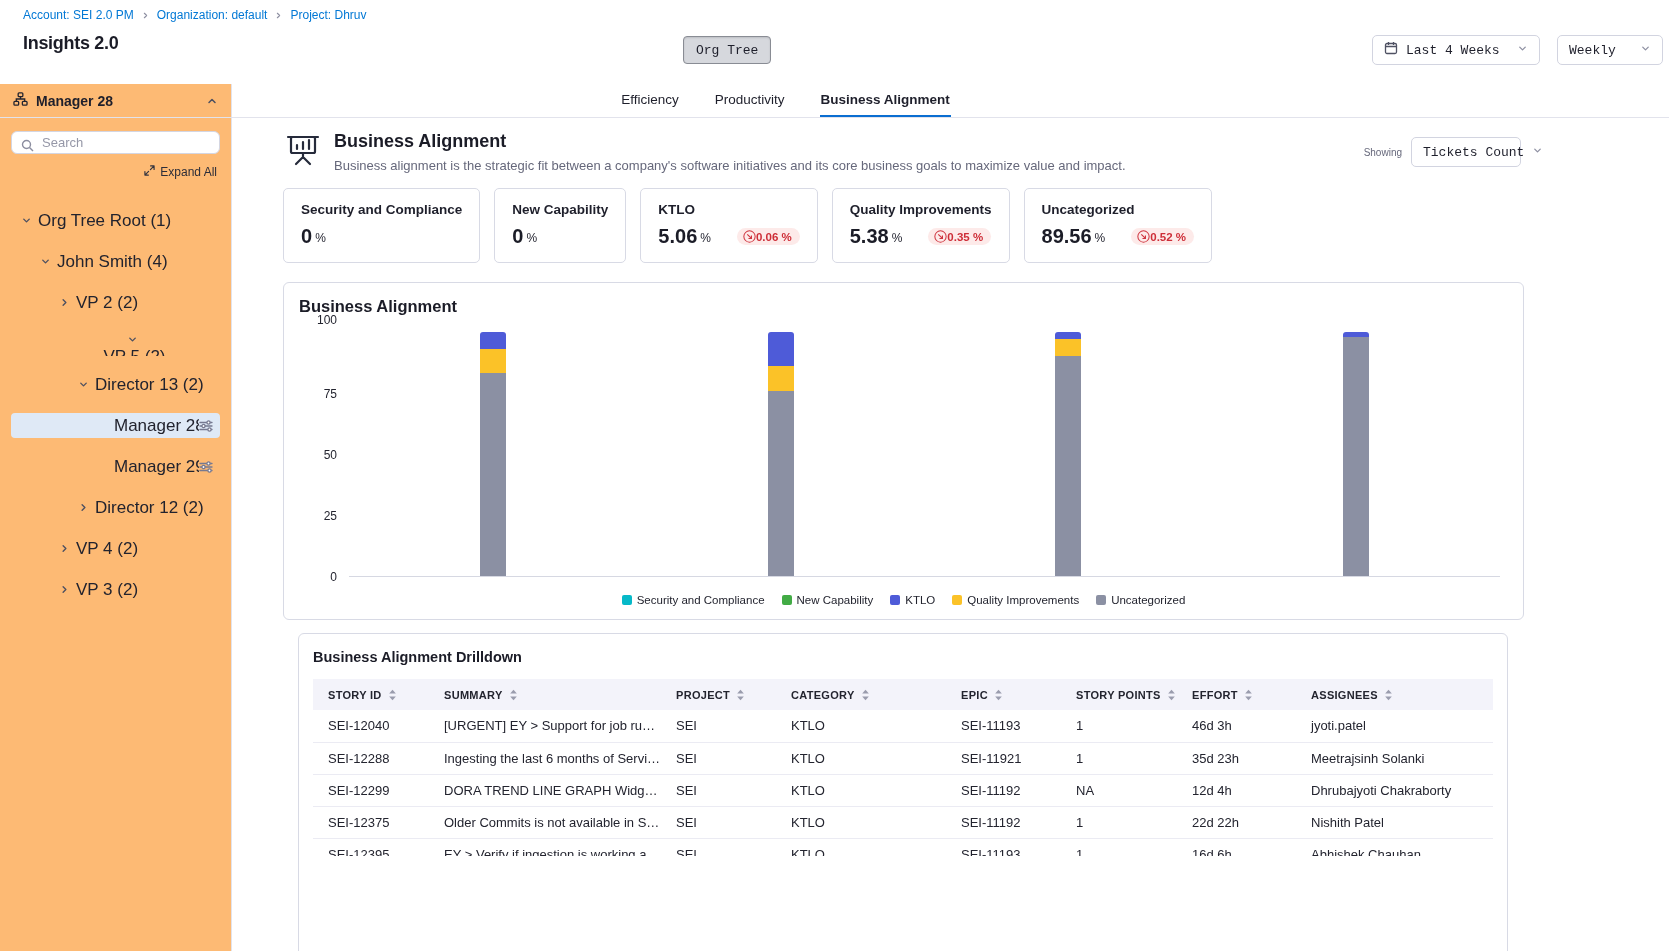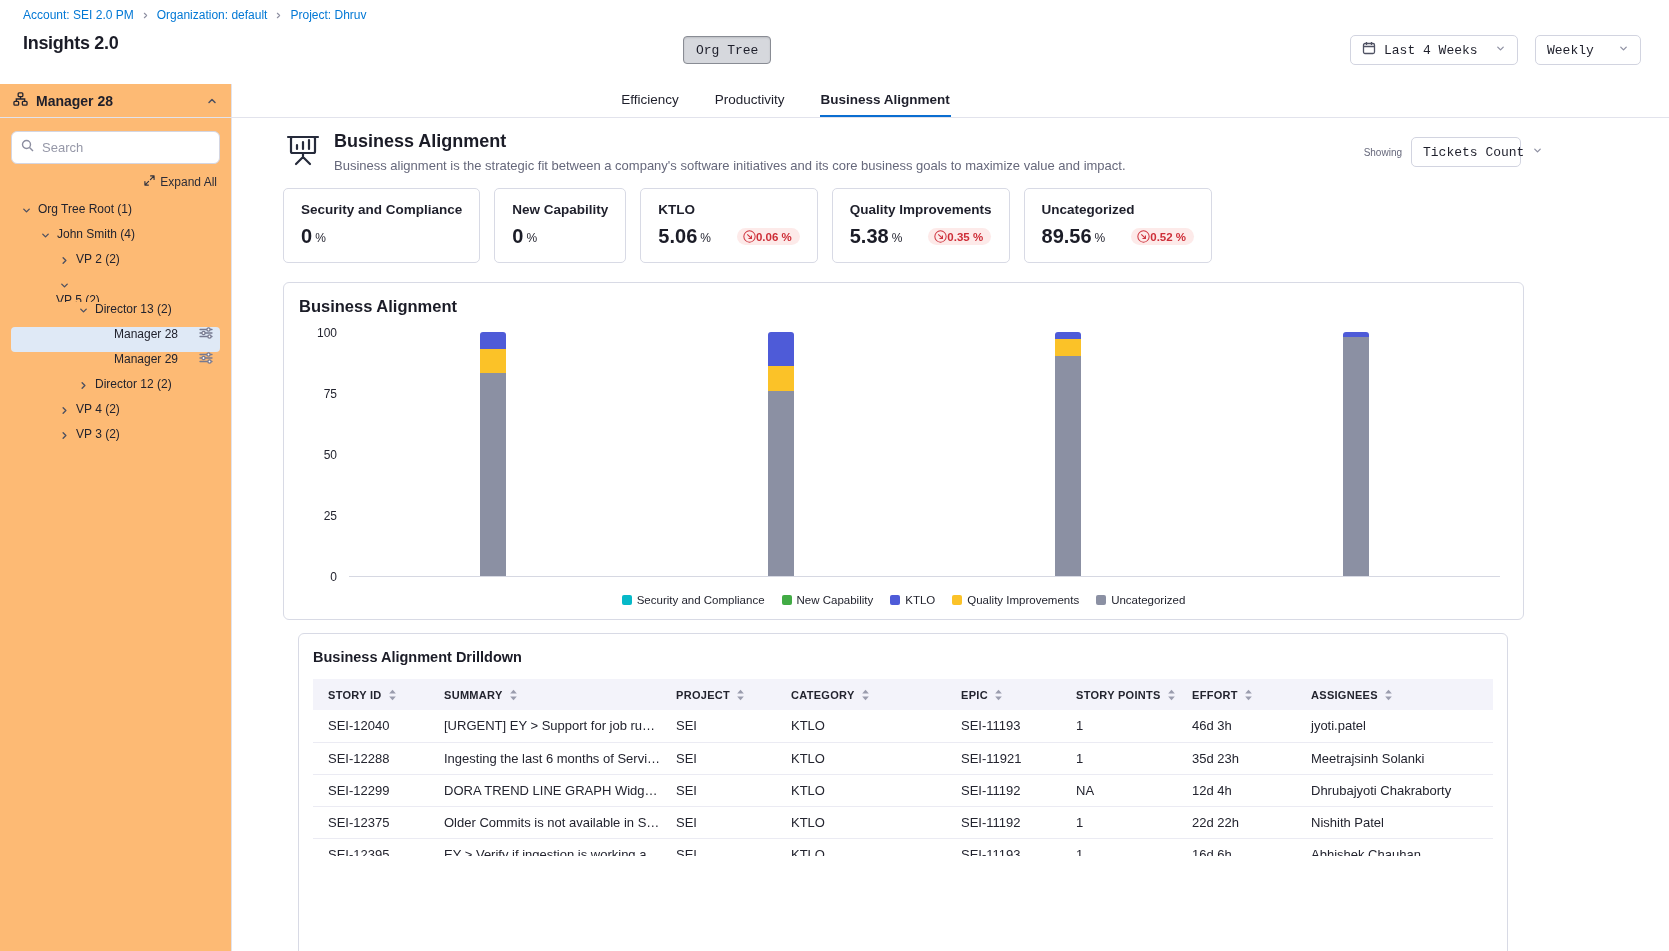--- a/index.html
+++ b/index.html
@@ -10,47 +10,47 @@
 
 
 .topbar{position:relative;height:84px;background:#fff}
 .breadcrumb{position:absolute;top:8px;left:23px;display:flex;align-items:center;gap:7px;font-size:12px}
 .breadcrumb a{color:#0278d5;text-decoration:none;font-weight:500}
 .crumb-sep{display:flex;align-items:center}
 .page-title{position:absolute;top:33px;left:23px;font-size:18px;font-weight:700;letter-spacing:-.3px;color:#1b1c27}
 .orgtree-btn{position:absolute;left:683px;top:36px;height:28px;padding:0 12px;background:#d6d8dd;
   border:1px solid #898c94;border-radius:4px;font-size:13px;font-weight:500;color:#1e1f2b;
   box-shadow:inset 0 1px 2px rgba(0,0,0,.12)}
-.topbar-controls{position:absolute;right:28px;top:35px;display:flex;gap:17px}
+.topbar-controls{position:absolute;right:6px;top:35px;display:flex;gap:17px}
 .dd{display:flex;align-items:center;gap:8px;height:30px;padding:0 11px;background:#fff;
   border:1px solid #d2d4e0;border-radius:5px;font-size:13px;color:#1e1f2b}
 .dd .dd-label{flex:1;text-align:left;white-space:nowrap}
 .dd-date{width:168px}
 .dd-weekly{width:106px}
 .dd-showing{width:110px}
 
 
 .layout{display:flex;height:867px}
 .sidebar{width:232px;flex:none;border-right:1px solid #e2e3ec;display:flex;flex-direction:column;background:#fdba74}
 .main{flex:1;min-width:0}
 
 
 .sb-header{height:34px;flex:none;border-bottom:1px solid #e2e3ec;display:flex;align-items:center;gap:8px;padding:0 13px}
 .sb-title{font-size:14px;font-weight:700;flex:1}
 .sb-collapse{display:flex;align-items:center;cursor:pointer}
 .sb-search{position:relative;margin:13px 11px 0}
-.sb-search input{width:100%;height:33px;border:1px solid #d4d6e2;border-radius:6px;padding:0 8px 0 30px;
+.sb-search input{width:100%;height:23px;border:1px solid #d4d6e2;border-radius:6px;padding:0 8px 0 30px;
   font-size:13px;font-family:inherit;color:#1e1f2b;outline:none}
 .sb-search input::placeholder{color:#9698a8}
 .search-ico{position:absolute;left:10px;top:8px;display:flex}
 .sb-expand{display:flex;justify-content:flex-end;align-items:center;gap:5px;margin:11px 14px 0;
   font-size:12px;font-weight:500;color:#2c2d38;cursor:pointer}
 .tree{margin-top:13px}
-.tree-row{height:25px;display:flex;align-items:flex-start;margin:0 11px;border-radius:4px;
-  font-size:12px;cursor:pointer;padding-right:7px}
+.tree-row{height:25px;display:flex;align-items:center;margin:16px 11px;border-radius:4px;
+  font-size:17px;cursor:pointer;padding-right:7px}
 .tree-row.selected{background:#dfe9f6}
 .tree-chev{width:16px;height:16px;display:flex;align-items:center;justify-content:center;flex:none;margin-right:4px}
 .tree-label{flex:1;white-space:nowrap;overflow:hidden;color:#22232e}
 .tree-filter{display:flex;align-items:center;cursor:pointer}
 
 
 .tabs{height:34px;border-bottom:1px solid #e2e3ec;display:flex;justify-content:center;gap:34px;padding-right:330px}
 .tab{display:flex;align-items:center;font-size:13.5px;color:#1e1f2b;border-bottom:2px solid transparent;cursor:pointer;padding:0 1px}
 .tab.active{font-weight:700;border-bottom-color:#0a6ed1}
 
@@ -376,21 +376,21 @@
           </div>
         </div>
 
       <div class="chart-card">
         <h3 class="chart-title">Business Alignment</h3>
         <div class="chart-wrap" id="chartWrap">
             <div class="yaxis-label" style="bottom: -7px;">0</div>
             <div class="yaxis-label" style="bottom: 54px;">25</div>
             <div class="yaxis-label" style="bottom: 115px;">50</div>
             <div class="yaxis-label" style="bottom: 176px;">75</div>
-            <div class="yaxis-label" style="bottom: 237px;">100</div>
+            <div class="yaxis-label" style="bottom: 250px;">100</div>
             <div class="plot">
               <div class="slot">
                 <div class="bar">
                   <div style="height: 17.08px; background: rgb(78, 91, 216);"></div>
                   <div style="height: 24.4px; background: rgb(251, 194, 40);"></div>
                   <div style="height: 202.52px; background: rgb(139, 144, 163);"></div>
                 </div>
               </div>
               <div class="slot">
                 <div class="bar">

